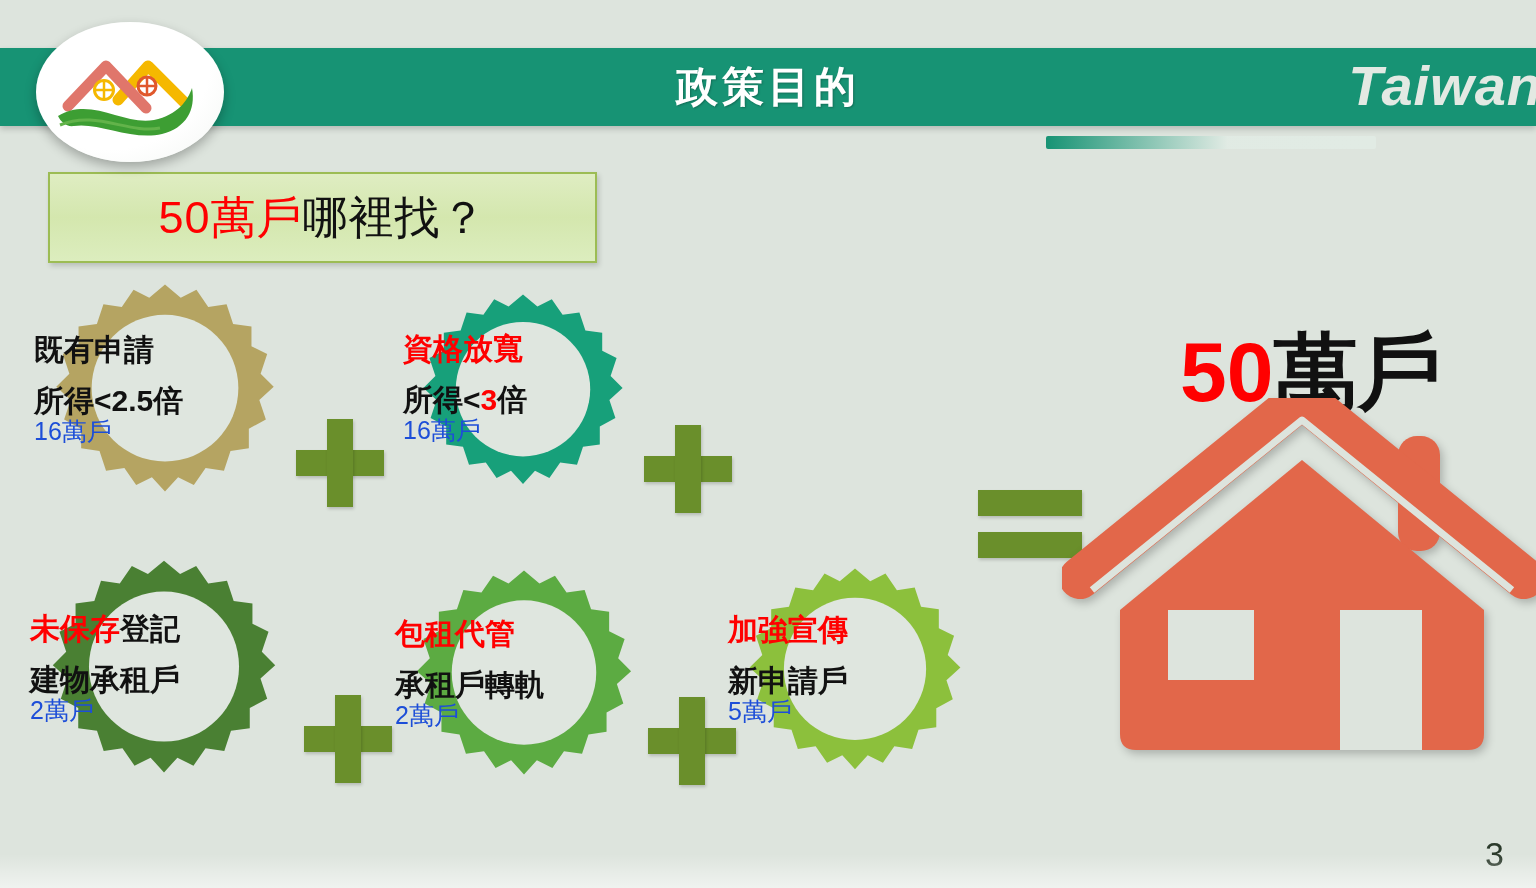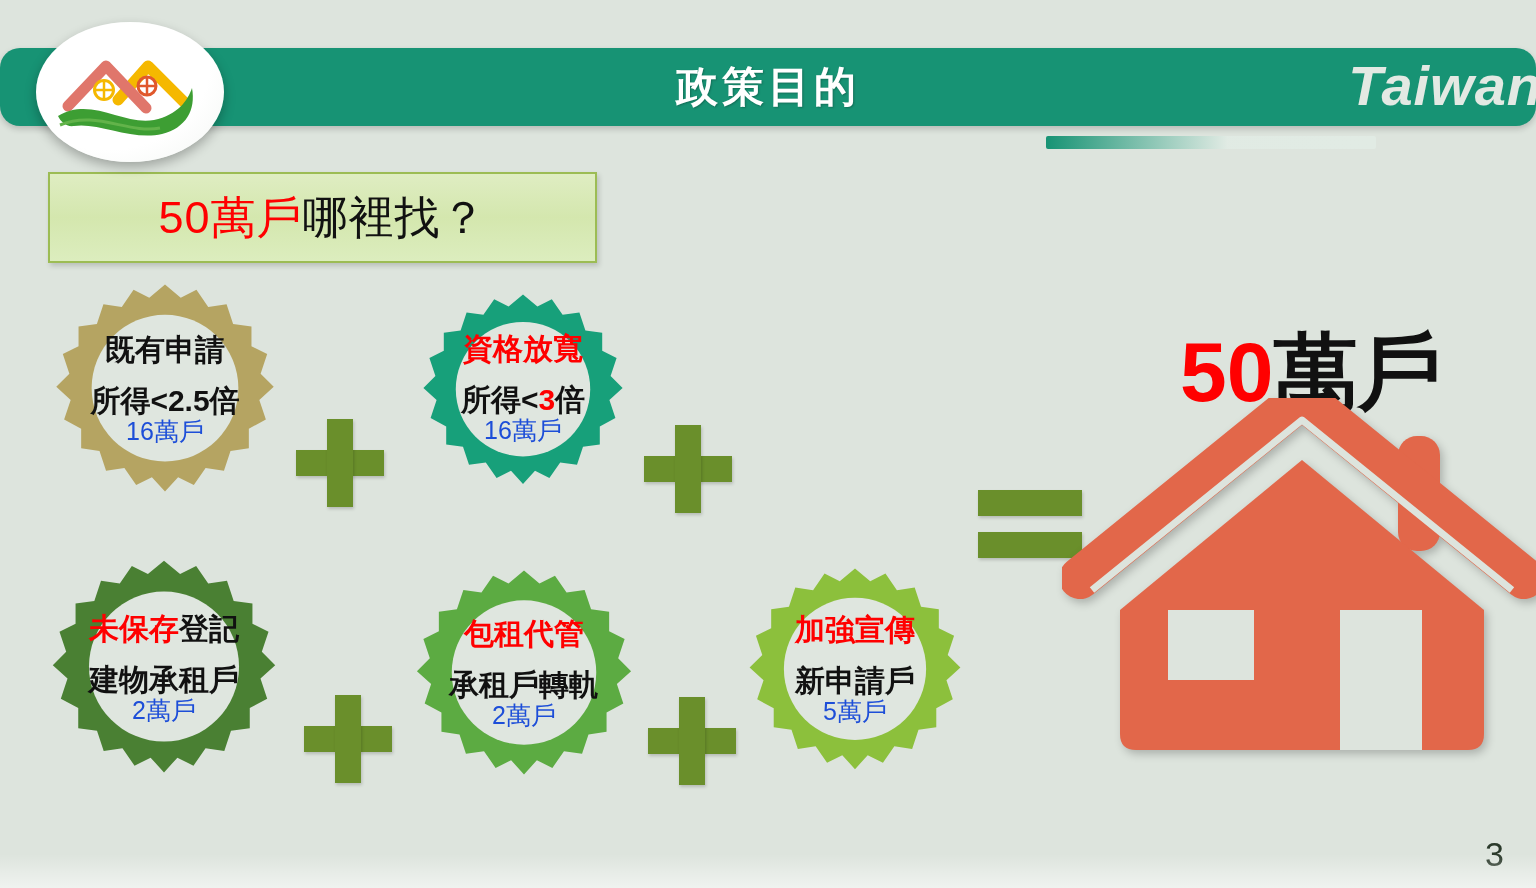--- a/index.html
+++ b/index.html
@@ -29,21 +29,20 @@
 
   
   .header-band {
     position: absolute;
     left: 0;
     top: 48px;
     width: 1536px;
     height: 78px;
     background: #179374;
     box-shadow: 0 3px 6px rgba(0,0,0,0.18);
-    border-radius: 20px;
   }
   .header-title {
     position: absolute;
     left: 0; top: 0;
     width: 1536px;
     height: 78px;
     display: flex;
     align-items: center;
     justify-content: center;
     color: #ffffff;
@@ -118,21 +117,21 @@
   .gear {
     position: absolute;
   }
   .gear svg { display: block; }
   .gear-label {
     position: absolute;
     left: 0; top: 0;
     width: 100%; height: 100%;
     display: flex;
     flex-direction: column;
-    align-items: center;
+    align-items: flex-start;
     justify-content: center;
     text-align: center;
     line-height: 1.12;
     pointer-events: none;
   }
   .gl1 { font-size: 30px; font-weight: bold; letter-spacing: 0px; white-space: nowrap; }
   .gl2 { font-size: 30px; font-weight: bold; letter-spacing: 0px; white-space: nowrap; margin-top: 17px; }
   .gl3 { font-size: 25px; font-weight: normal; color: #1d4ed8; white-space: nowrap; }
   .red { color: #ff0000; }
   .blk { color: #111111; }

